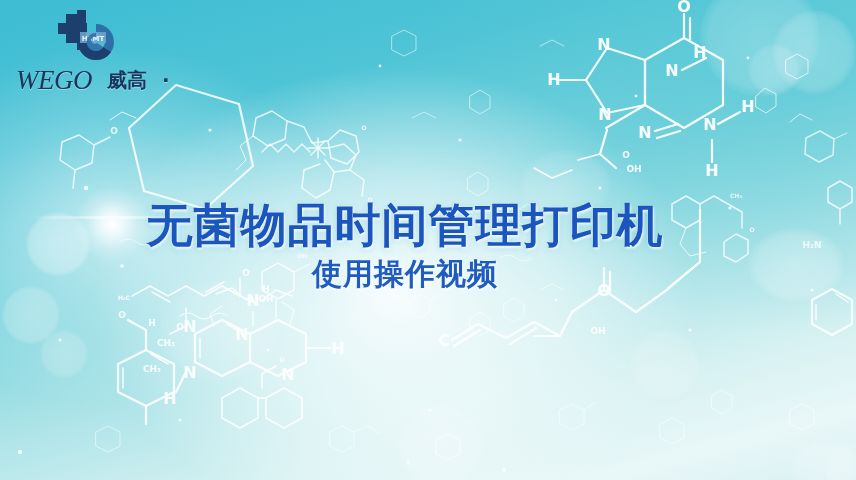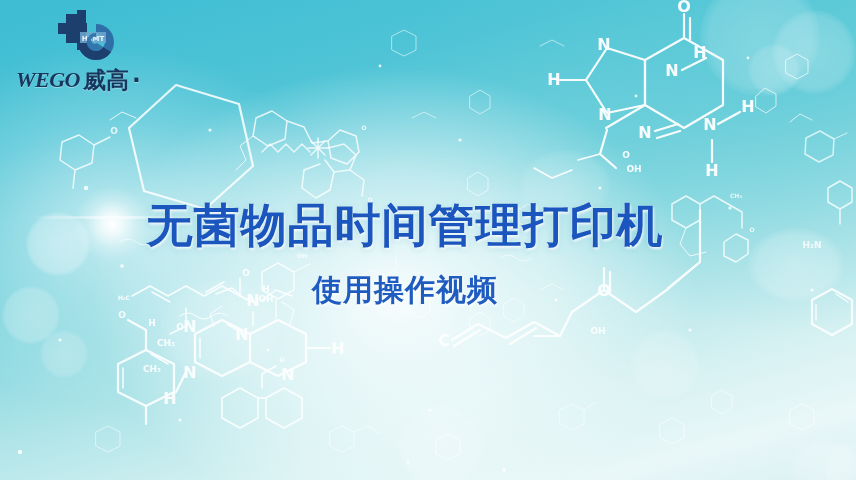--- a/index.html
+++ b/index.html
@@ -54,34 +54,34 @@
     width:180px; height:86px;
   }
   #logo-mark { position:absolute; left:42px; top:2px; width:62px; height:58px; }
   #logo-text {
     position:absolute; left:0; top:58px;
     width:180px; height:28px;
     display:flex; align-items:center;
   }
   .wego {
     font-family:"Liberation Serif","DejaVu Serif",serif;
-    font-style:italic; font-weight:bold;
-    font-size:22px; letter-spacing:-0.5px;
+    font-style:italic; font-weight:normal;
+    font-size:27px; letter-spacing:-0.5px;
     color:#17365d;
     text-shadow:0 1px 0 rgba(255,255,255,.35);
     line-height:1;
     text-align:center;
   }
   .cn-brand {
     font-family:"DejaVu Sans","Liberation Sans",sans-serif;
     font-weight:bold;
-    font-size:23px;
+    font-size:20px;
     color:#17365d;
     letter-spacing:0px;
-    margin-left:3px;
+    margin-left:15px;
     line-height:1;
     text-shadow:0 1px 0 rgba(255,255,255,.35);
     text-align:center;
   }
 
   
   #title-block {
     position:absolute;
     left:1px; top:198px;
     width:808px;
@@ -94,21 +94,21 @@
     line-height:54px;
     letter-spacing:1px;
     color:#1a56bd;
     text-shadow:
       0 0 1px rgba(255,255,255,.9),
       1px 2px 3px rgba(255,255,255,.85),
       0 2px 6px rgba(120,190,210,.45);
     white-space:nowrap;
   }
   #sub-title {
-    margin-top:20px;
+    margin-top:4px;
     font-family:"DejaVu Sans","Liberation Sans",sans-serif;
     font-weight:bold;
     font-size:30px;
     line-height:36px;
     letter-spacing:1px;
     color:#1f5cc0;
     text-shadow:
       0 0 1px rgba(255,255,255,.9),
       1px 2px 3px rgba(255,255,255,.8);
     white-space:nowrap;

